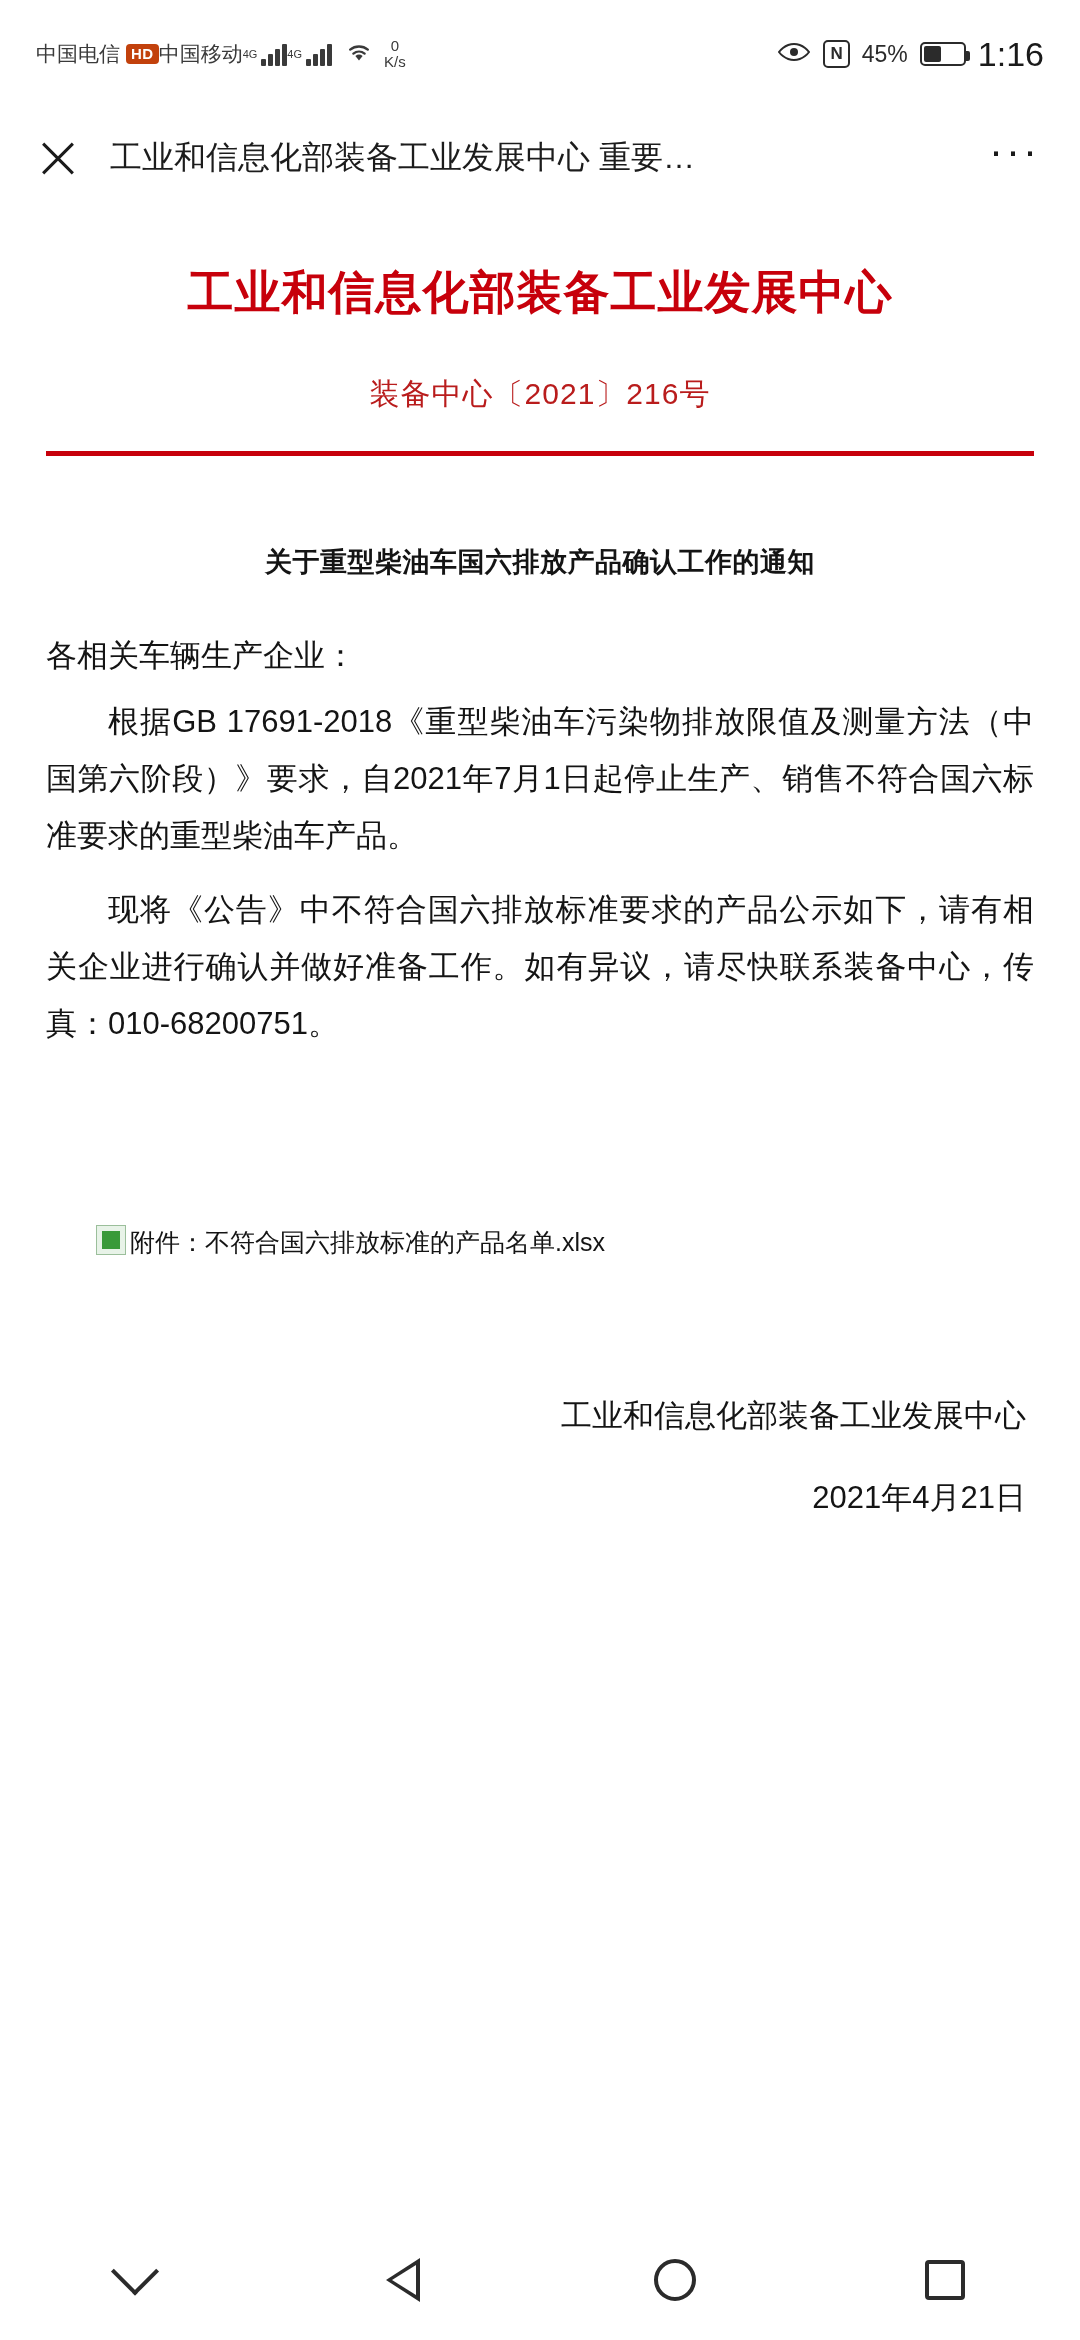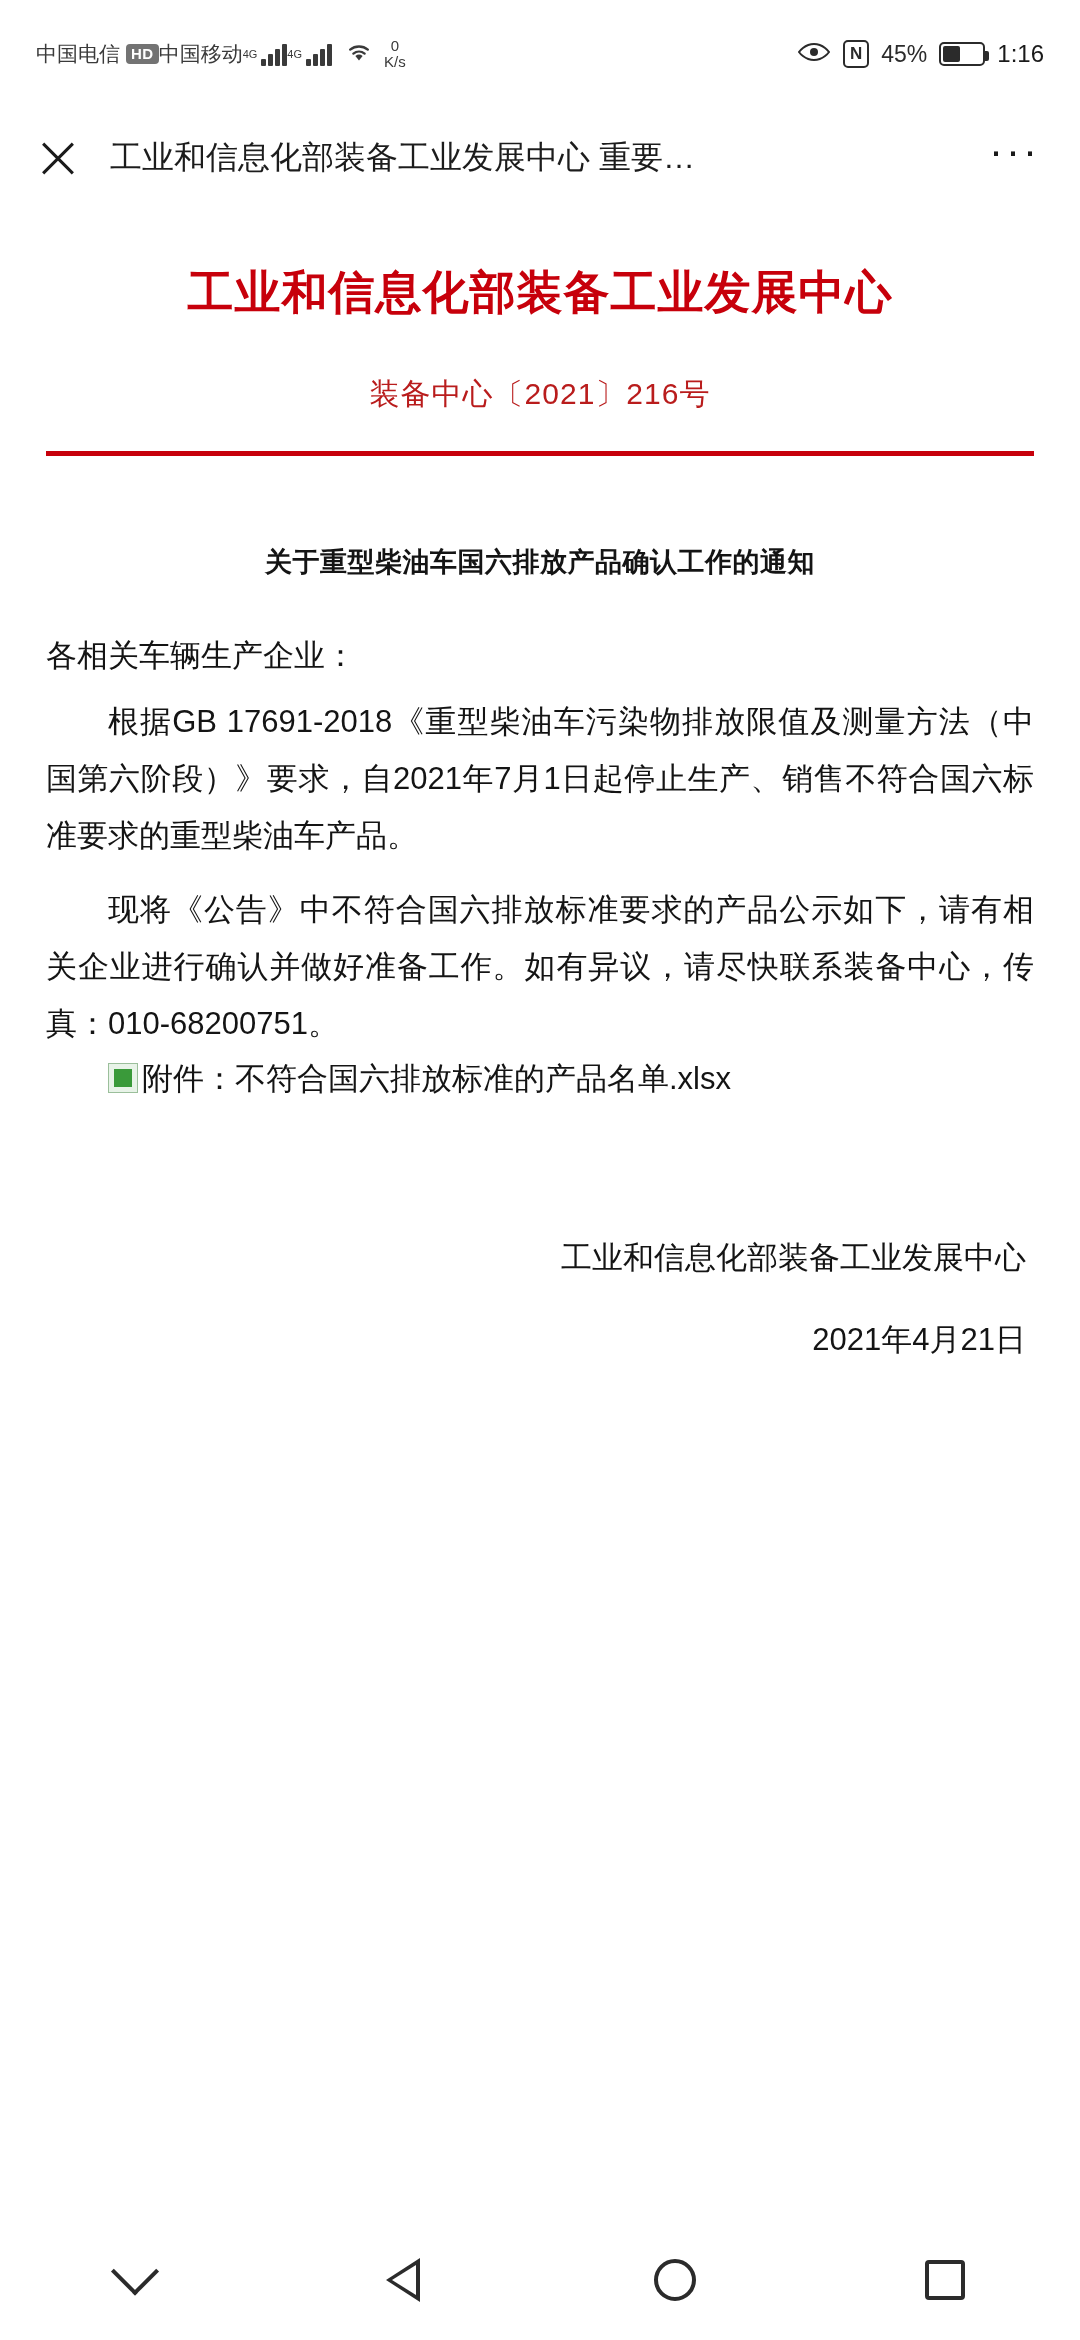--- a/index.html
+++ b/index.html
@@ -25,21 +25,21 @@
     display: flex;
     flex-direction: row;
     justify-content: center;
     line-height: 1.25;
     font-size: 21px;
     color: #3a3a3a;
     min-width: 112px;
   }
   .hd-badge {
     display: inline-block;
-    background: #737373;
+    background: #c2410c;
     color: #fff;
     font-size: 15px;
     font-weight: bold;
     border-radius: 4px;
     padding: 1px 5px;
     margin-left: 6px;
     vertical-align: middle;
     letter-spacing: 0.5px;
   }
   .carrier-row1 { display: flex; align-items: center; }
@@ -103,21 +103,21 @@
     background: #2b2b2b;
     border-radius: 0 2px 2px 0;
   }
   .battery .fill {
     position: absolute;
     left: 2px; top: 2px; bottom: 2px;
     width: 40%;
     background: #2b2b2b;
     border-radius: 2px;
   }
-  .clock { font-size: 24px; color: #1a1a1a; }
+  .clock { font-size: 34px; color: #1a1a1a; }
 
   
   .titlebar {
     height: 100px;
     display: flex;
     align-items: center;
     padding: 0 40px 0 32px;
   }
   .close-x {
     width: 52px;
@@ -196,21 +196,22 @@
   }
   .para {
     font-size: 31px;
     color: #141414;
     line-height: 1.85;
     margin-top: 16px;
     text-align: justify;
     text-indent: 2em;
   }
   .attach-block {
-    font-size: 31px;
+    margin-top: 168px;
+    font-size: 25px;
     color: #141414;
     line-height: 1.7;
     text-indent: 2em;
   }
   .xls-icon {
     display: inline-block;
     width: 30px;
     height: 30px;
     background: #e8f3e8;
     border: 1px solid #9bbf9b;

